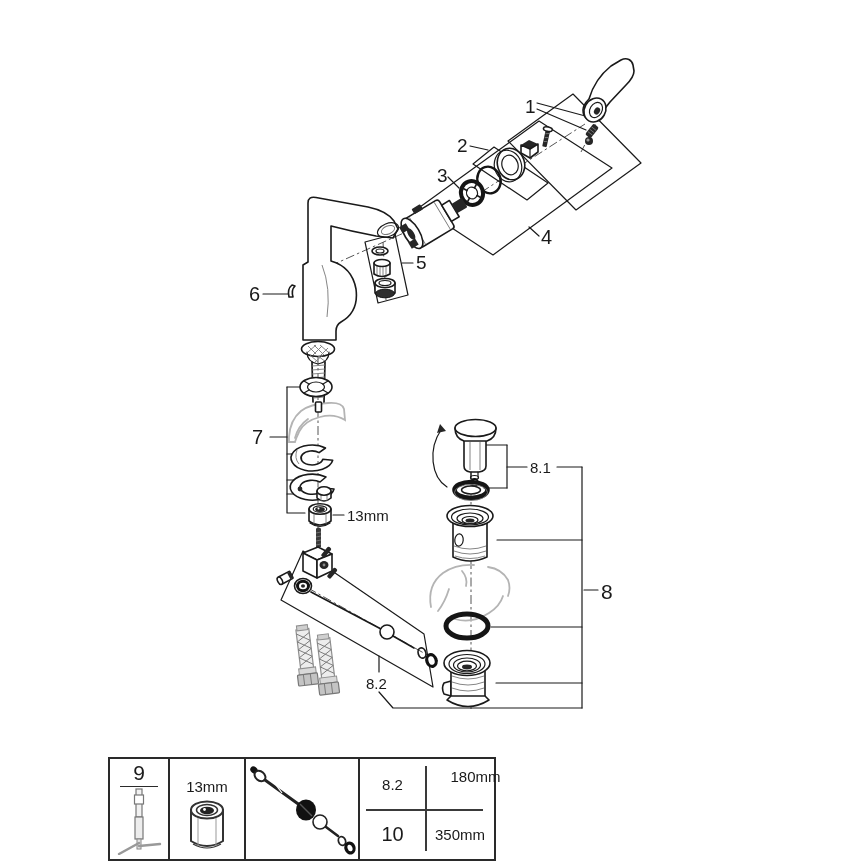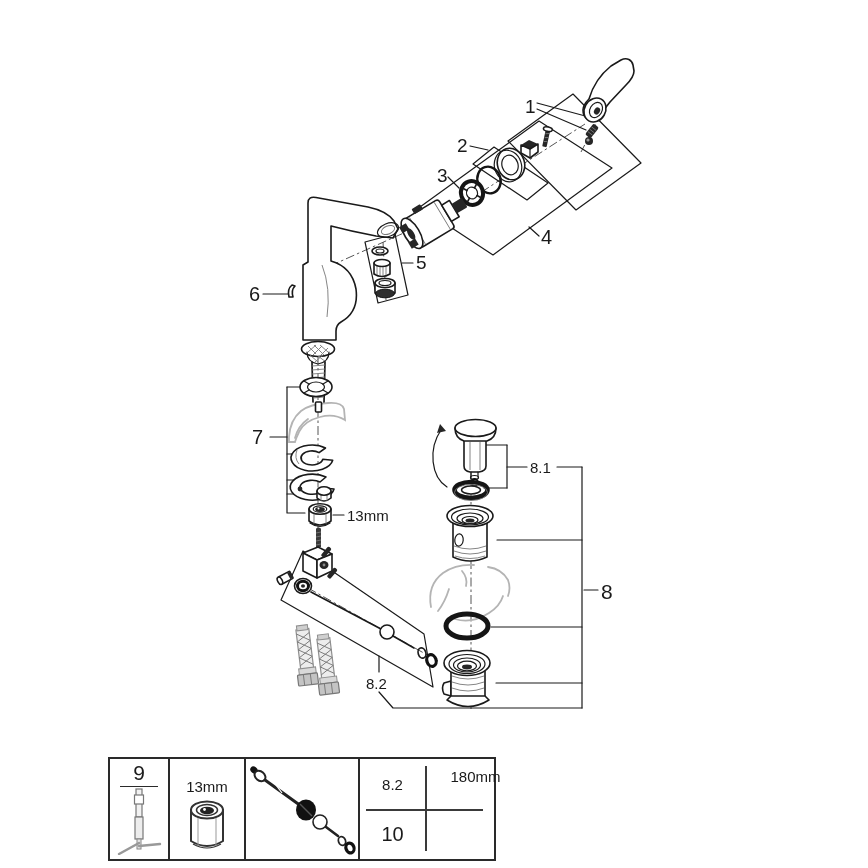--- a/index.html
+++ b/index.html
@@ -378,16 +378,17 @@
       <ellipse cx="96" cy="79" rx="3.5" ry="4.5" transform="rotate(-20 96 79)" fill="#fff" stroke="#222" stroke-width="1.8"></ellipse>
       <ellipse cx="104" cy="86" rx="4" ry="5" transform="rotate(-20 104 86)" fill="#fff" stroke="#111" stroke-width="3.2"></ellipse>
     </svg>
   </div>
   <div class="cell cellD">
     <div class="vline"></div>
     <div class="hline"></div>
     <div class="q" style="left:0;top:0;width:65px;height:50px;">8.2</div>
     <div class="q" style="left:66px;top:0;right:0;height:34px;padding-left:31px;">180mm</div>
     <div class="q big" style="left:0;top:51px;width:65px;bottom:0;text-align:center;">10</div>
+    <div class="q" style="left:66px;top:51px;right:0;bottom:0;">350mm</div>
   </div>
 </div>
 
 </div>
 
 </body></html>

